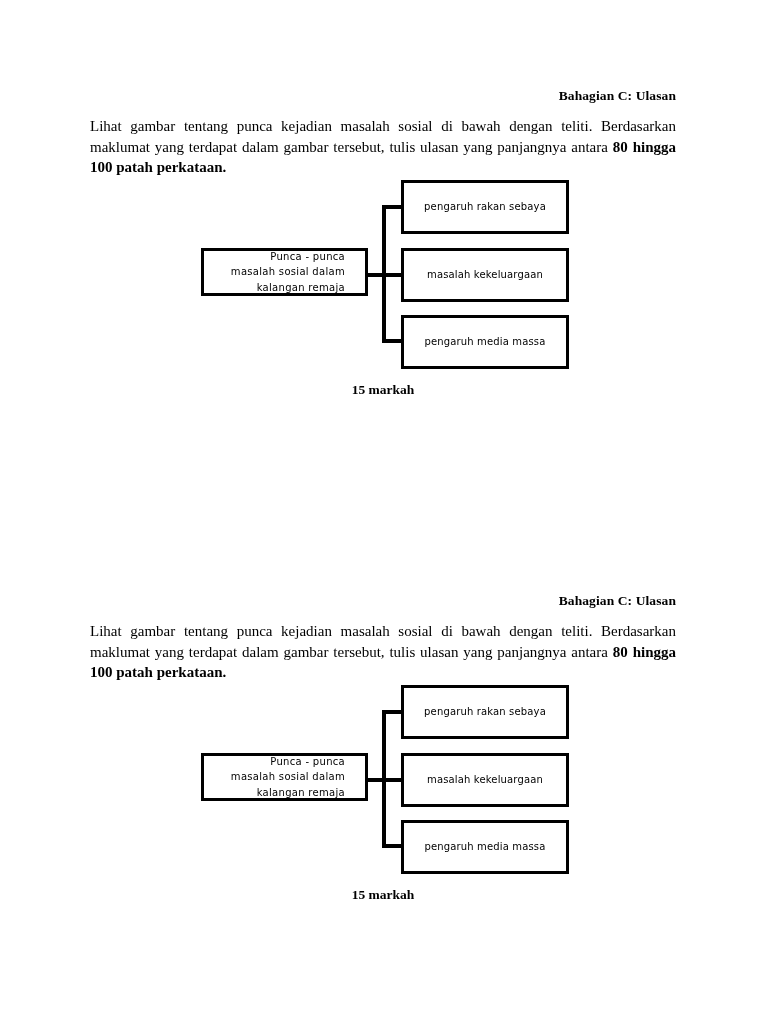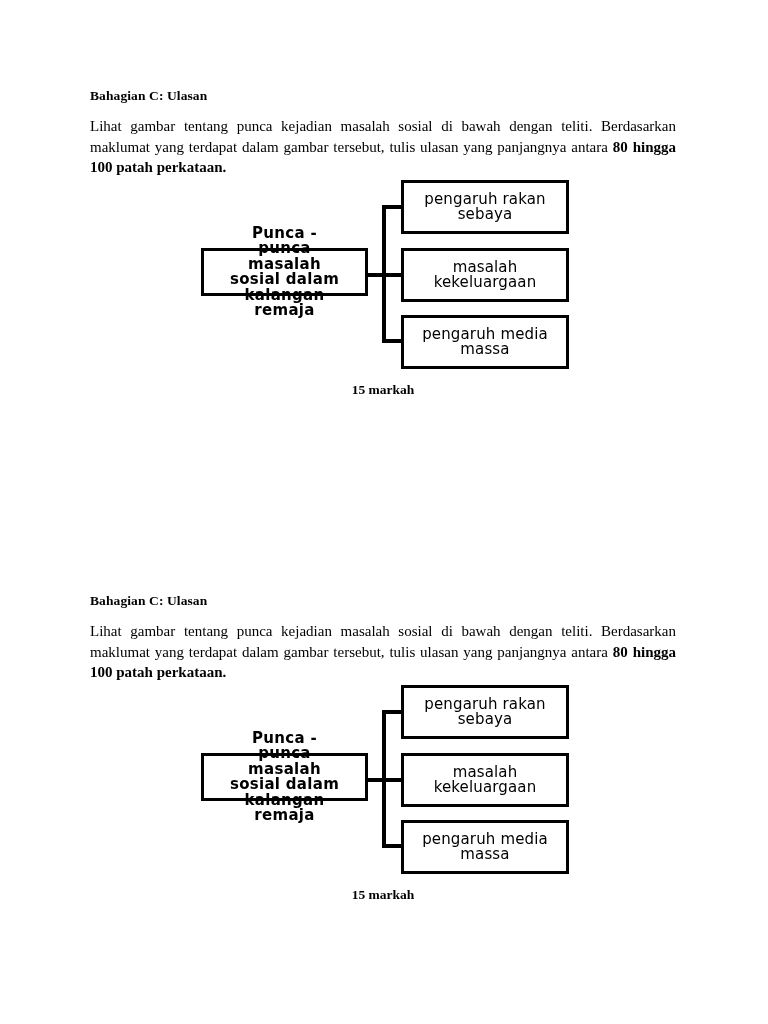--- a/index.html
+++ b/index.html
@@ -19,21 +19,21 @@
   .page-section {
     position: absolute;
     left: 0;
     width: 768px;
   }
 
   .section-heading {
     position: absolute;
     left: 90px;
     width: 586px;
-    text-align: left;
+    text-align: right;
     font-family: "Liberation Serif", serif;
     font-weight: bold;
     font-size: 13.5px;
     letter-spacing: 0.1px;
   }
 
   .instruction-paragraph {
     position: absolute;
     left: 90px;
     width: 586px;
@@ -55,30 +55,30 @@
   }
 
   .node-box {
     position: absolute;
     box-sizing: border-box;
     border: 3px solid #000000;
     background: #ffffff;
     display: flex;
     align-items: center;
     justify-content: center;
-    text-align: center;
+    text-align: right;
     font-family: "DejaVu Sans", sans-serif;
-    font-size: 15px;
+    font-size: 10px;
     line-height: 15.5px;
     color: #000000;
     letter-spacing: 0.15px;
   }
 
   .node-box.root-node {
-    font-weight: 700;
+    font-weight: 400;
     letter-spacing: 0.3px;
     padding: 0 20px;
   }
 
   .connector-line {
     position: absolute;
     background: #000000;
   }
 
   .marks-label {

